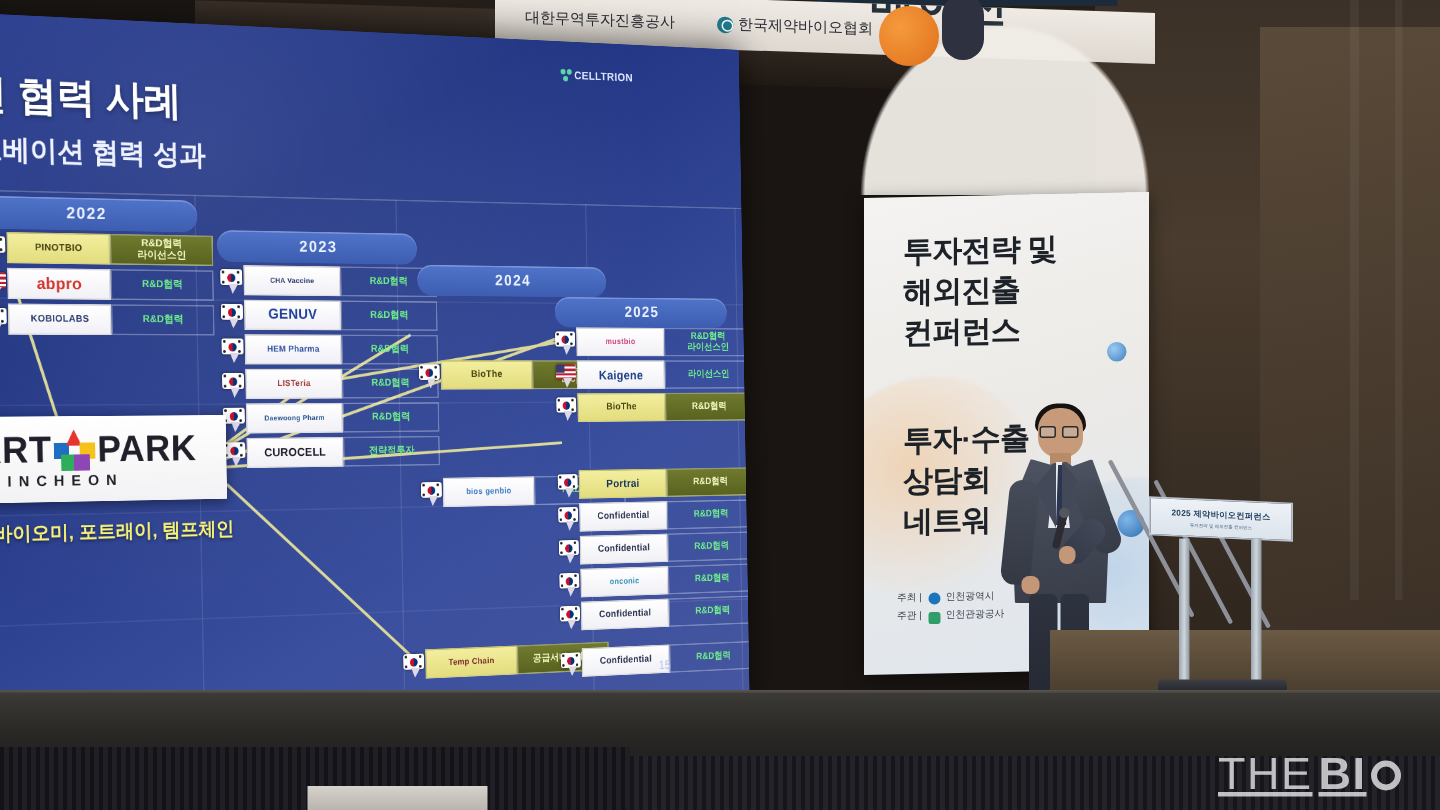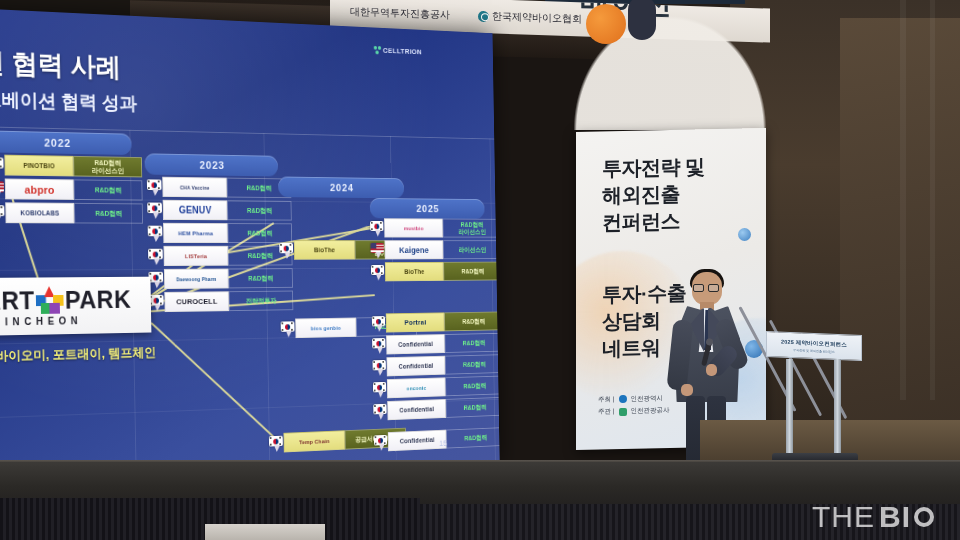--- a/index.html
+++ b/index.html
@@ -218,21 +218,21 @@
   .stage-panel { position:absolute; left:205px; top:524px; width:120px; height:16px;
       background:linear-gradient(180deg,#d6d2cc,#b9b4ad); }
   .step-line { position:absolute; background:#4a453f; height:1px; }
 
   .floor-right { position:absolute; left:700px; top:420px; width:260px; height:48px;
       background:linear-gradient(180deg,#6b5a44 0%,#463a2c 100%); }
   .rail { position:absolute; left:760px; top:300px; width:200px; height:120px; }
   .rail i { position:absolute; background:#8d9099; border-radius:2px; }
 
   .watermark { position:absolute; left:812px; top:500px; font-size:30px; font-weight:400;
-      color:rgba(255,255,255,.72); letter-spacing:1px; display:flex; align-items:center; }
+      color:rgba(255,255,255,.72); letter-spacing:1px; display:flex; align-items:center;text-decoration:underline; }
   .watermark b { font-weight:700; margin-left:4px; }
   .wm-o { display:inline-block; width:20px; height:20px; border-radius:50%;
       border:4px solid rgba(255,255,255,.72); margin-left:3px; }
 </style>
 </head>
 <body>
 
 <div id="scene">
 
   <div class="wall-dark-top"></div>

